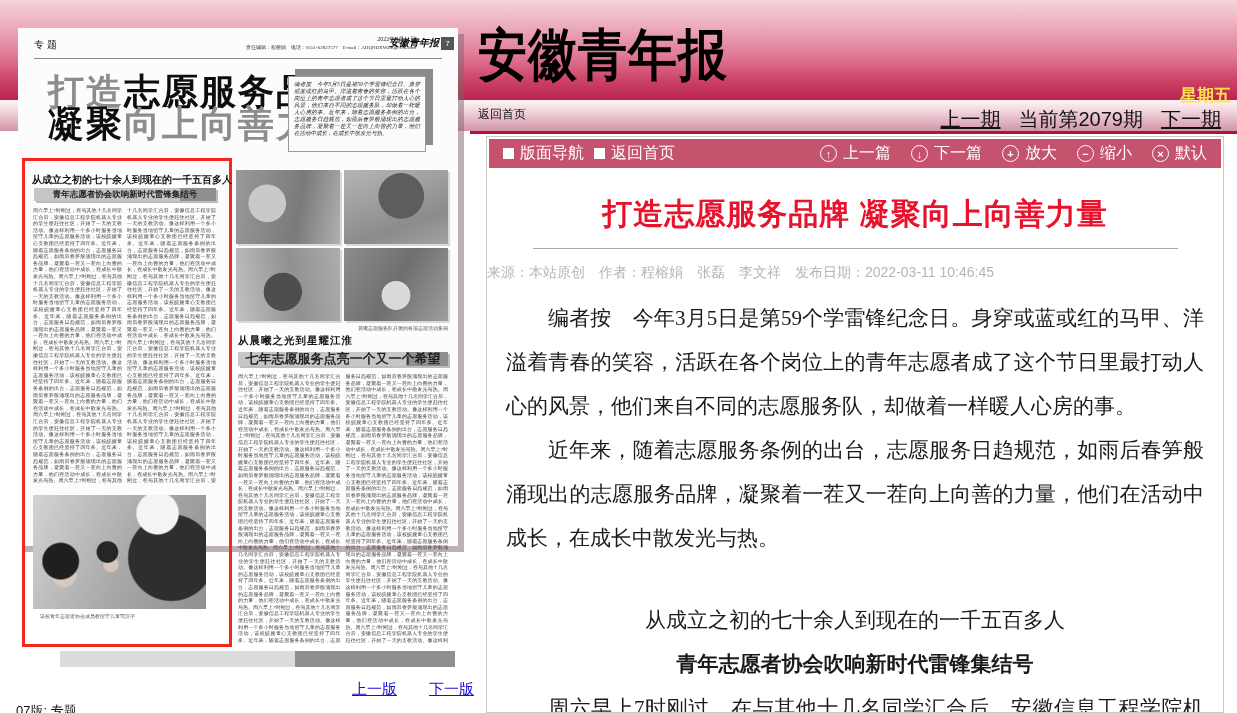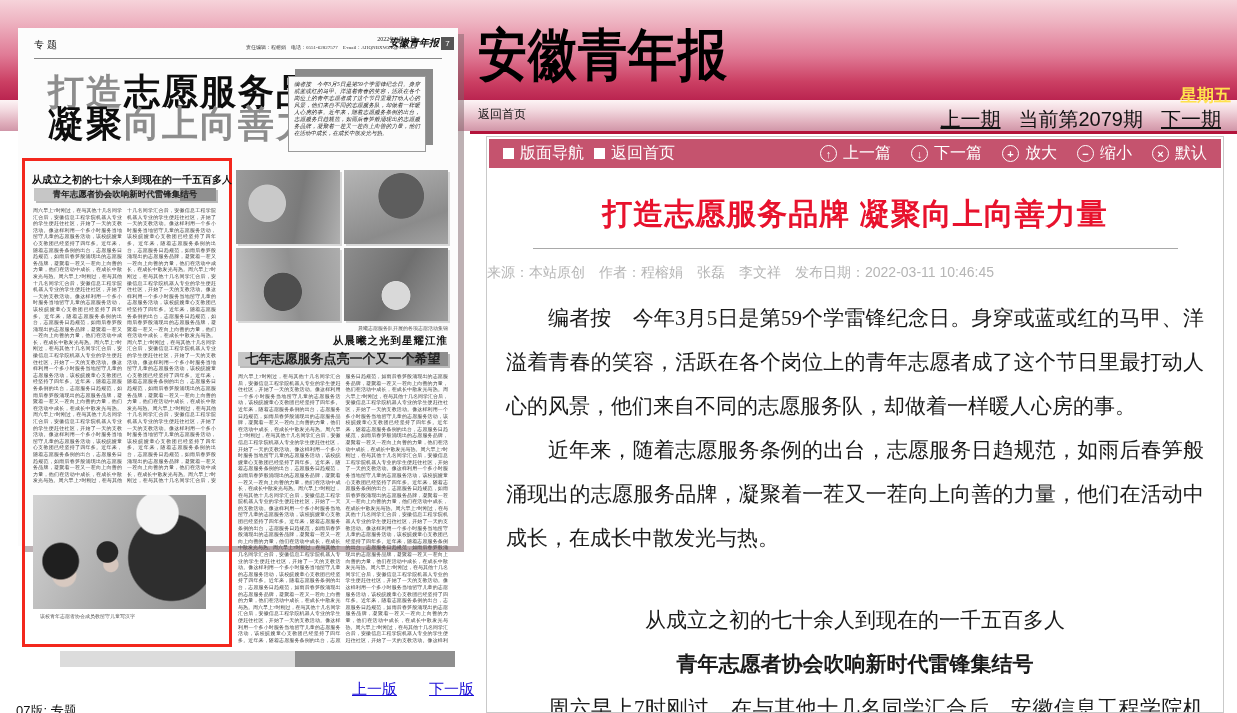--- a/index.html
+++ b/index.html
@@ -95,21 +95,21 @@
   .gph1 { background:radial-gradient(circle at 30% 45%, #c9c9c9 0 22%, transparent 23%),
           linear-gradient(100deg,#9a9a9a,#7a7a7a 60%,#b0b0b0); }
   .gph2 { background:radial-gradient(circle at 55% 35%, #5d5d5d 0 30%, transparent 31%),
           linear-gradient(160deg,#b5b5b5,#8b8b8b 70%,#a3a3a3); }
   .gph3 { background:radial-gradient(circle at 45% 60%, #4e4e4e 0 26%, transparent 27%),
           linear-gradient(80deg,#c2c2c2,#909090 55%,#adadad); }
   .gph4 { background:radial-gradient(circle at 50% 65%, #d9d9d9 0 20%, transparent 21%),
           linear-gradient(120deg,#8d8d8d,#6f6f6f 50%,#9e9e9e); }
   .np-a2-caption { position:absolute; left:250px; top:297px; width:180px; text-align:right;
                    font-size:5px; color:#555; }
-  .np-a2-headline { position:absolute; left:220px; top:306px; width:210px; text-align:right;
+  .np-a2-headline { position:absolute; left:220px; top:306px; width:210px; text-align:left;
                     font-size:10.5px; font-weight:bold; color:#111; letter-spacing:1px; }
   .np-a2-bar { position:absolute; left:220px; top:324px; width:210px; height:14px; font-size:13px; line-height:14px; }
   .np-a2-cols { position:absolute; left:220px; top:346px; width:210px; height:272px; }
   .np-strip-light { position:absolute; left:42px; top:623px; width:235px; height:16px; background:#dcdcdc; }
   .np-strip-dark { position:absolute; left:277px; top:623px; width:160px; height:16px; background:#8f8f8f; }
 
   
   .page-bar-left { position:absolute; left:16px; top:680px; font-size:13px; color:#111;margin-top:22px; }
   .page-bar-links { position:absolute; left:352px; top:680px; display:flex; gap:32px; font-size:15px; }
   .page-bar-links span { color:#1a0dd6; text-decoration:underline; cursor:pointer; }

